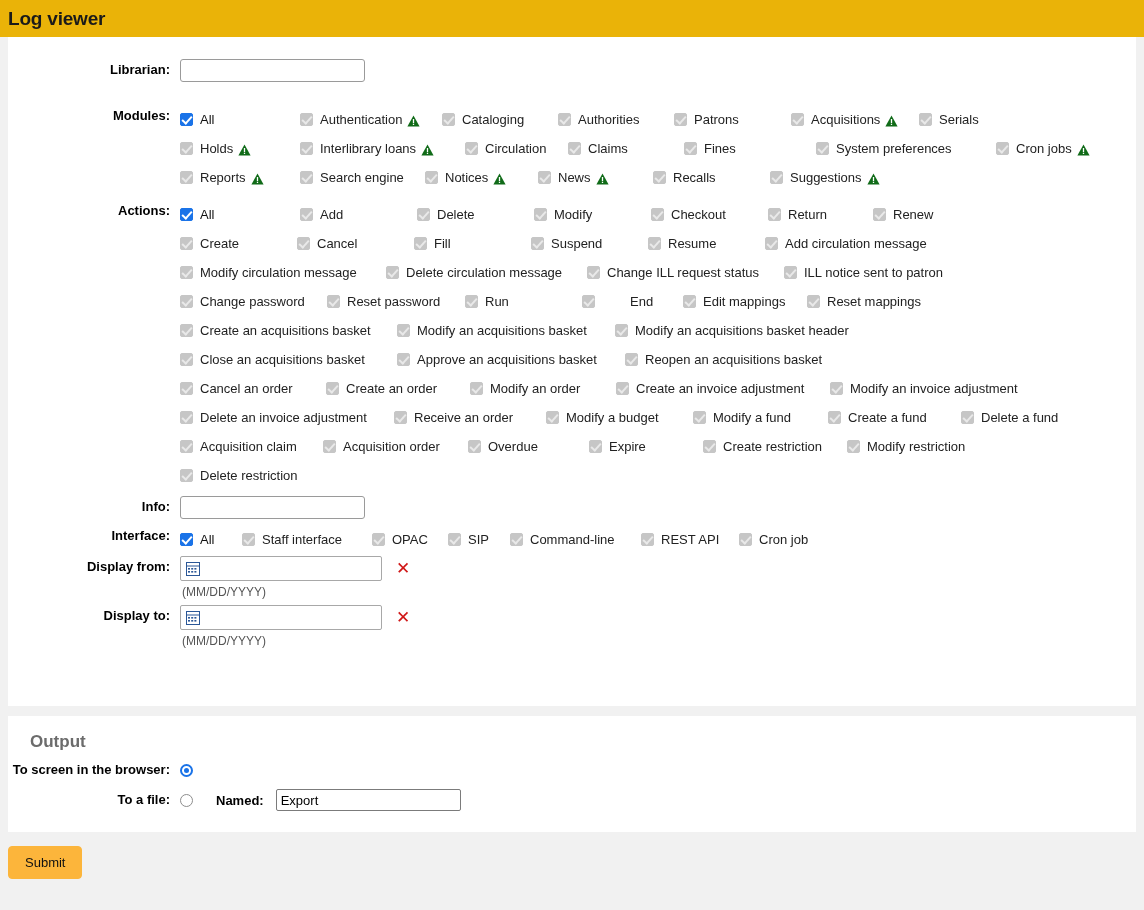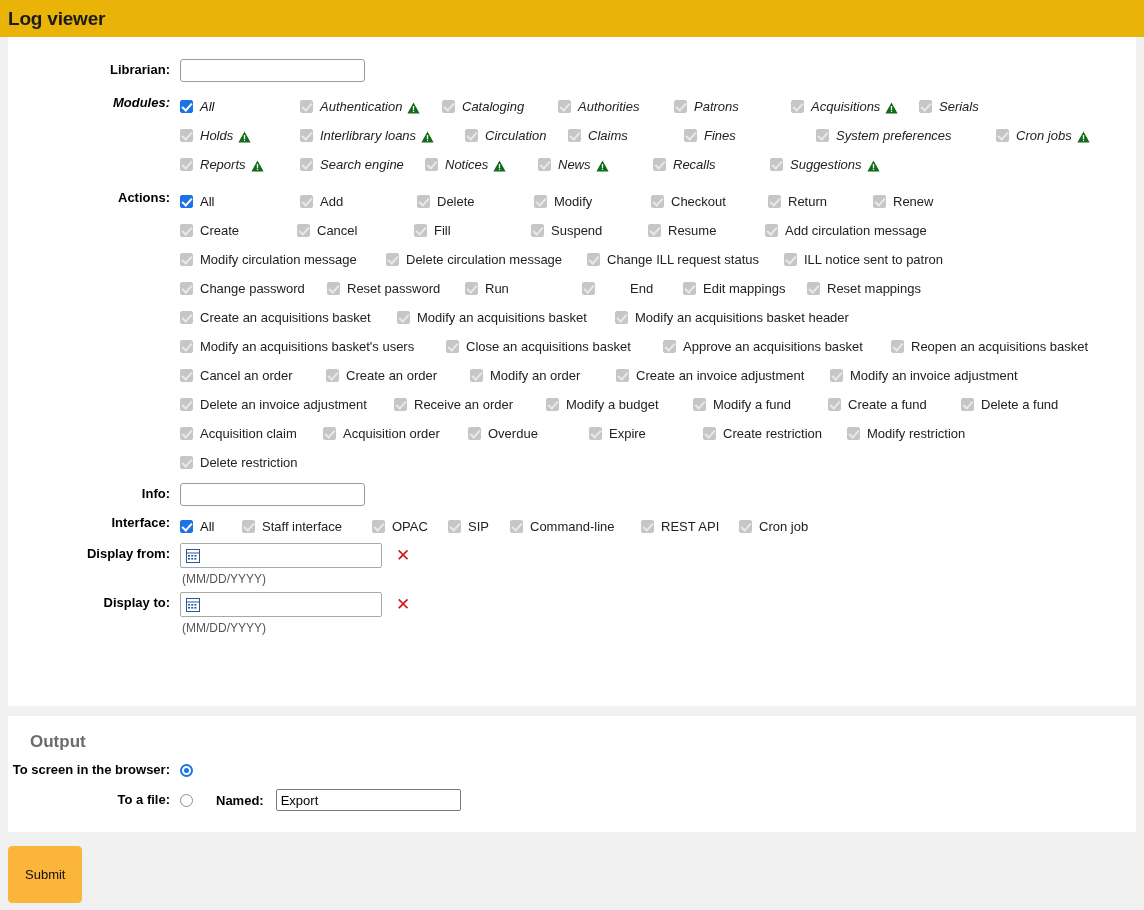--- a/index.html
+++ b/index.html
@@ -210,21 +210,21 @@
     font-size: 13px;
     padding: 0 4px;
   }
 
   
   .submit-bar { padding: 14px 0 0 8px; }
   button.submit {
     background: #fcb53b;
     border: 1px solid #fcb53b;
     border-radius: 4px;
-    padding: 20px 16px;
+    padding: 8px 16px;
     font-family: "Liberation Sans", sans-serif;
     font-size: 13px;
     color: #111;
     cursor: pointer;
   }
 </style>
 </head>
 <body>
 
 <div class="page-header">
@@ -233,21 +233,21 @@
 
 <div class="card main">
 
   <div class="frow">
     <div class="flabel">Librarian:</div>
     <div class="fcontrol">
       <input class="txt" type="text" value="" style="">
     </div>
   </div>
 
-  <div class="frow" style="margin-top:10px;font-style:italic;">
+  <div class="frow" style="margin-top:23px;">
     <div class="flabel">Modules:</div>
     <div class="fcontrol" id="modules-host">
         <div class="cbrow">
           <label class="cbitem" style="min-width: 120px;">
             <span class="cb checked"></span>
             <span class="lbl">All</span>
           </label>
           <label class="cbitem dis" style="min-width: 142px;">
             <span class="cb disabled"></span>
             <span class="lbl">Authentication</span>
@@ -506,24 +506,20 @@
           <label class="cbitem dis" style="min-width: 218px;">
             <span class="cb disabled"></span>
             <span class="lbl">Modify an acquisitions basket</span>
           </label>
           <label class="cbitem dis">
             <span class="cb disabled"></span>
             <span class="lbl">Modify an acquisitions basket header</span>
           </label>
         </div>
         <div class="cbrow">
-          <label class="cbitem dis" style="min-width: 266px;">
-            <span class="cb disabled"></span>
-            <span class="lbl">Modify an acquisitions basket's users</span>
-          </label>
           <label class="cbitem dis" style="min-width: 217px;">
             <span class="cb disabled"></span>
             <span class="lbl">Close an acquisitions basket</span>
           </label>
           <label class="cbitem dis" style="min-width: 228px;">
             <span class="cb disabled"></span>
             <span class="lbl">Approve an acquisitions basket</span>
           </label>
           <label class="cbitem dis">
             <span class="cb disabled"></span>

